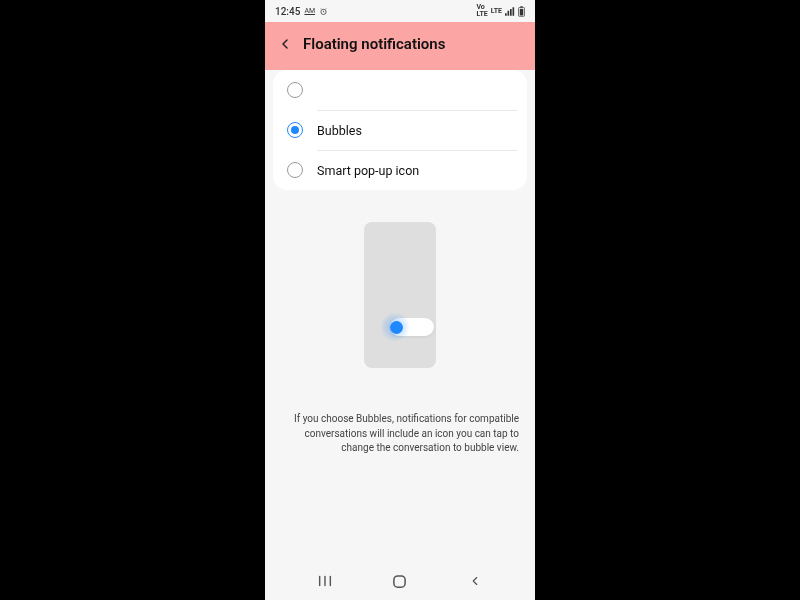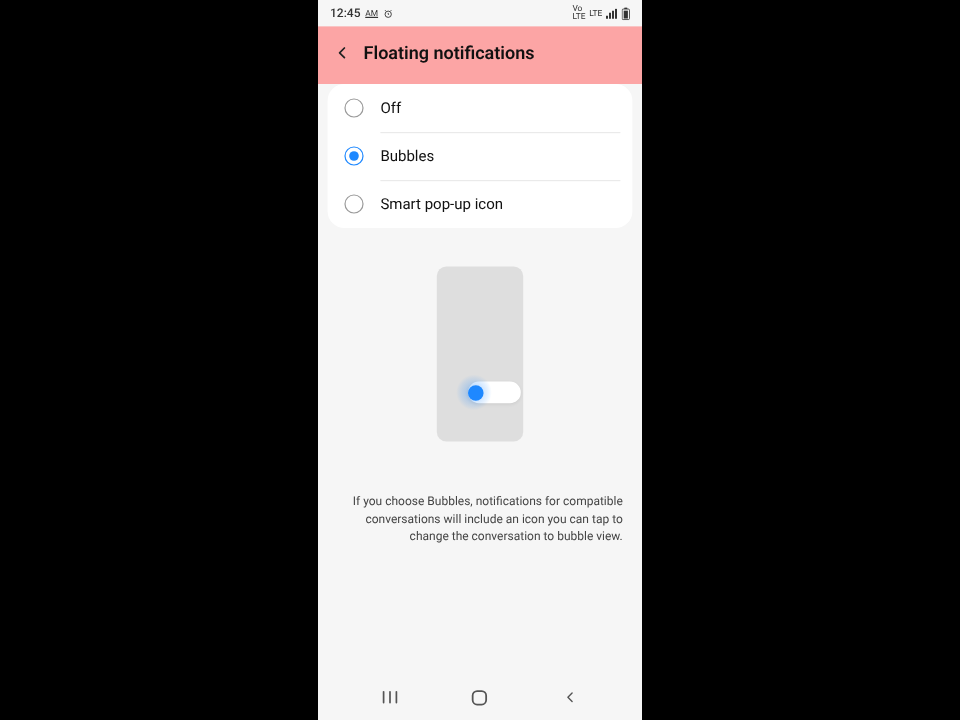--- a/index.html
+++ b/index.html
@@ -24,21 +24,21 @@
       height: 22px;
       background: #f6f6f6;
       display: flex;
       align-items: center;
       justify-content: space-between;
       padding: 0 10px;
       font-size: 9px;
       color: #333;
     }
     .sb-left { display: flex; align-items: center; gap: 4px; }
-    .sb-right { display: flex; align-items: center; gap: 3px; }
+    .sb-right { display: flex; align-items: center; gap: 3px; font-weight: bold; }
     .sb-right span { font-size: 7px; line-height: 1; }
     .sb-time { font-weight: 500; font-size: 10px; text-align: center; }
     .sb-ampm { font-size: 7px; text-decoration: underline; }
     .header {
       display: flex;
       align-items: center;
       padding: 12px 10px 16px 10px;
       background: #fca5a5;
     }
     .back-btn {
@@ -211,23 +211,20 @@
       <svg width="16" height="16" viewBox="0 0 24 24" fill="none" stroke="#222" stroke-width="2.2" stroke-linecap="round" stroke-linejoin="round">
           <polyline points="15 18 9 12 15 6"></polyline>
         </svg>
     </div>
     <div class="page-title">Floating notifications</div>
   </div>
 
   <div class="options-card">
     <div class="option-row">
       <div class="radio"></div>
-      <div class="option-label-wrap">
-          <div class="option-label">Off</div>
-        </div>
     </div>
     <div class="option-row">
       <div class="radio selected"></div>
       <div class="option-label-wrap">
           <div class="option-label">Bubbles</div>
         </div>
     </div>
     <div class="option-row">
       <div class="radio"></div>
       <div class="option-label-wrap">

